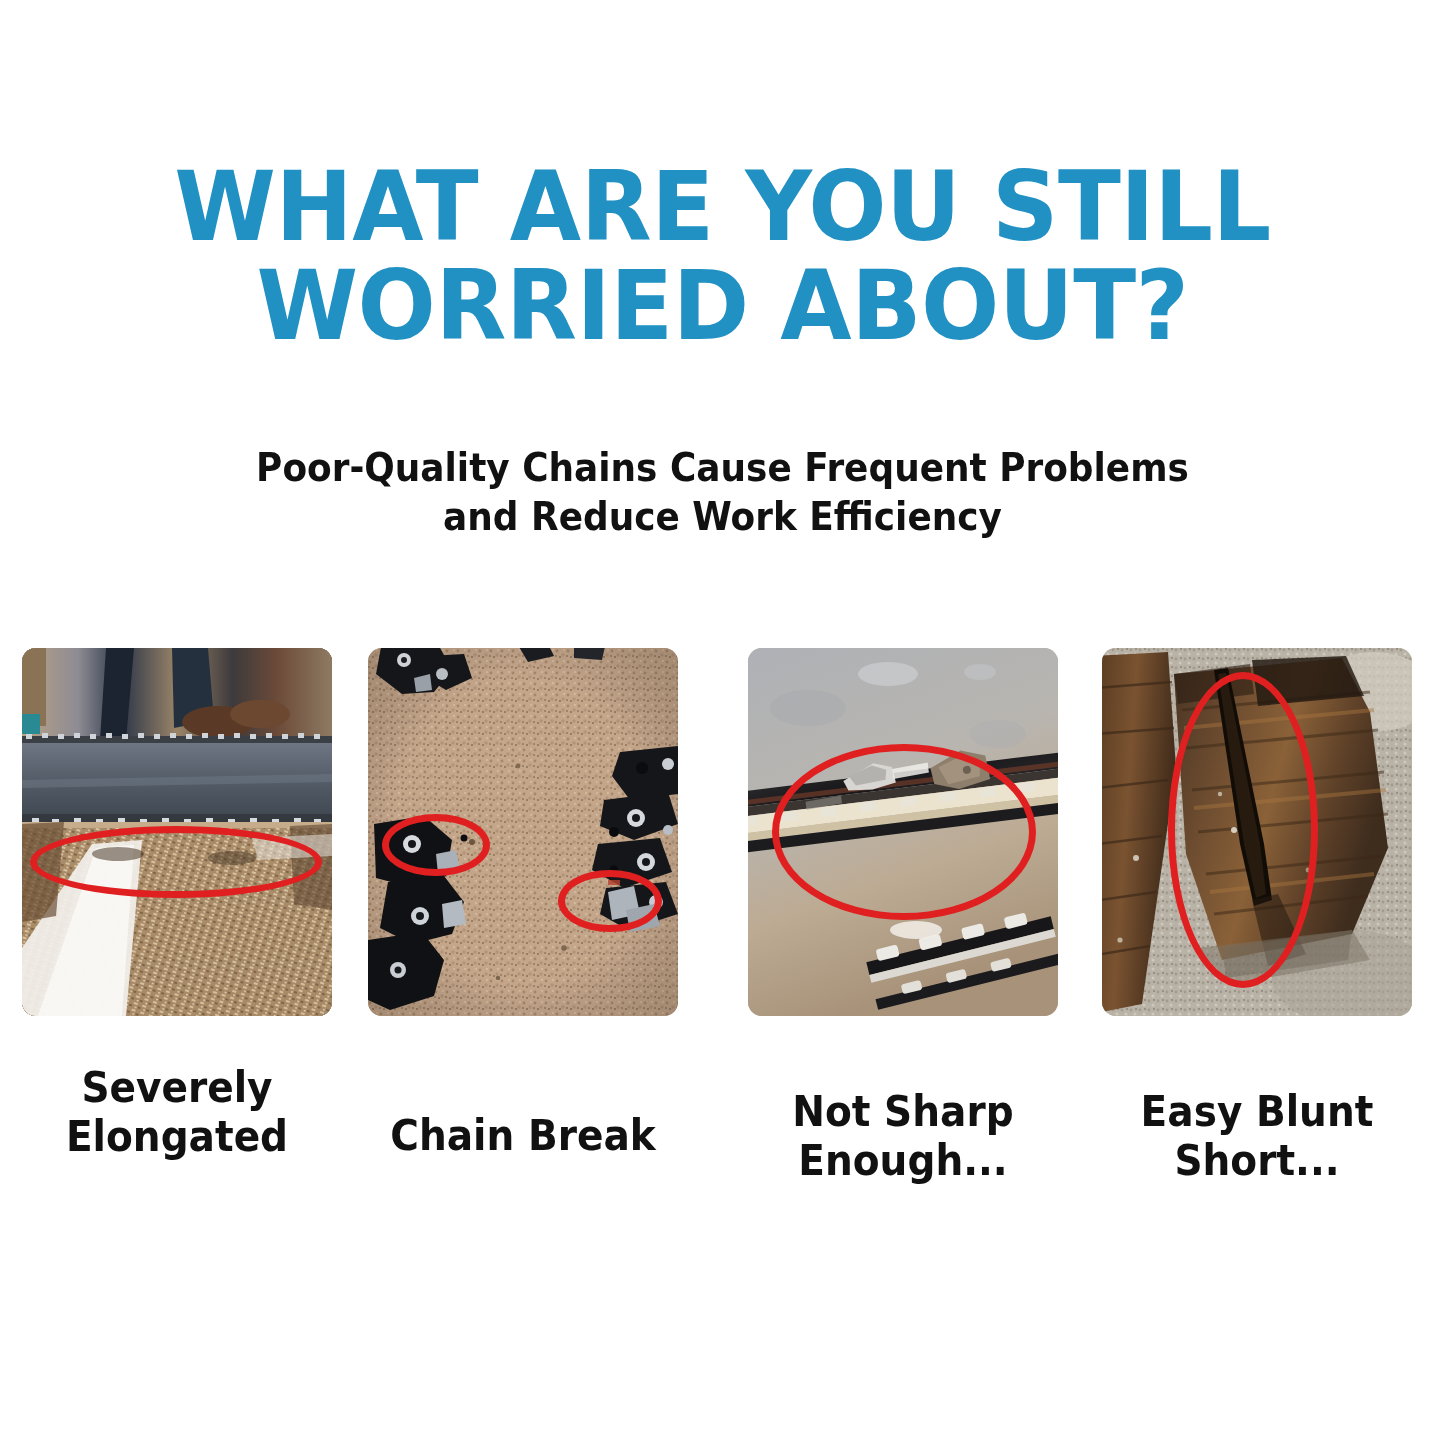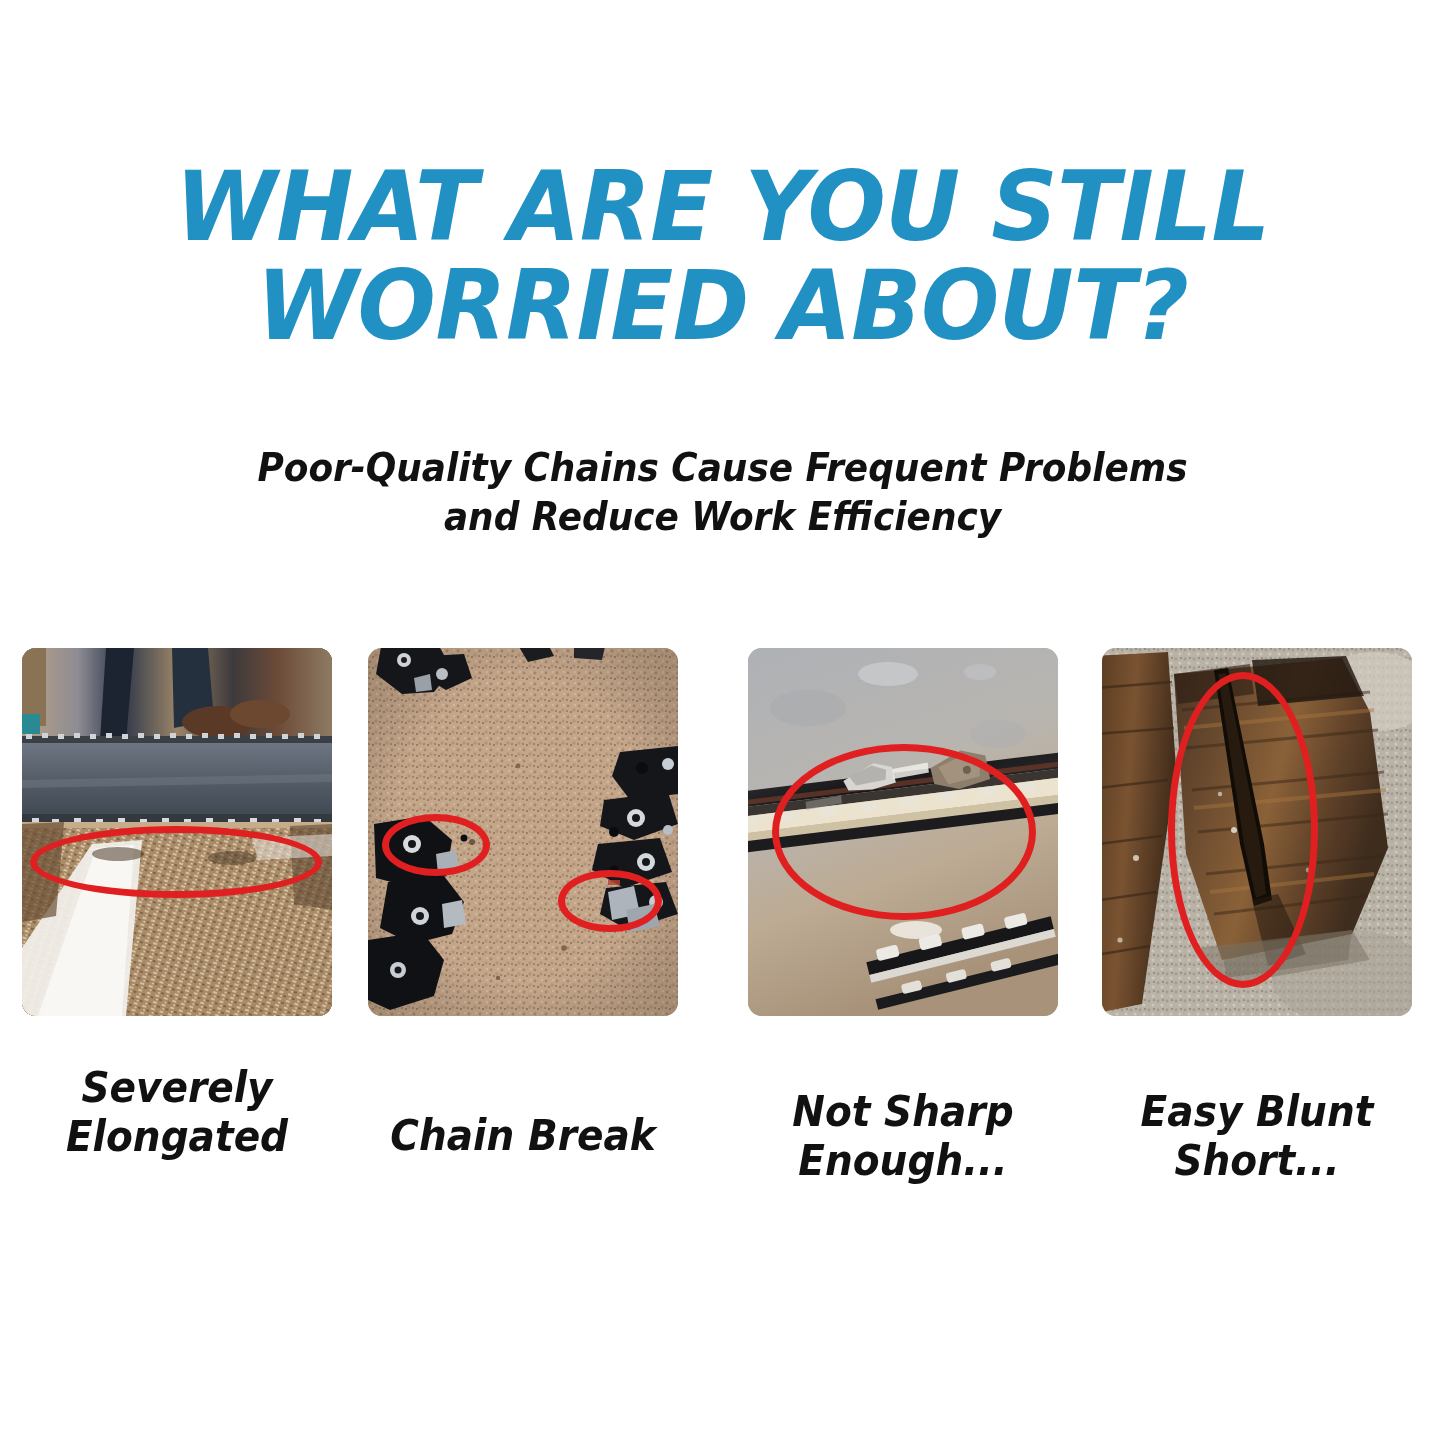--- a/index.html
+++ b/index.html
@@ -13,21 +13,20 @@
     font-family: "Liberation Sans", sans-serif;
     overflow: hidden;
     position: relative;
   }
 
   #page {
     position: relative;
     width: 1445px;
     height: 1445px;
     background: #ffffff;
-    font-style: italic;
   }
 
   
   .headline {
     position: absolute;
     top: 158px;
     left: 0;
     width: 1445px;
     text-align: center;
     color: #2191c4;

